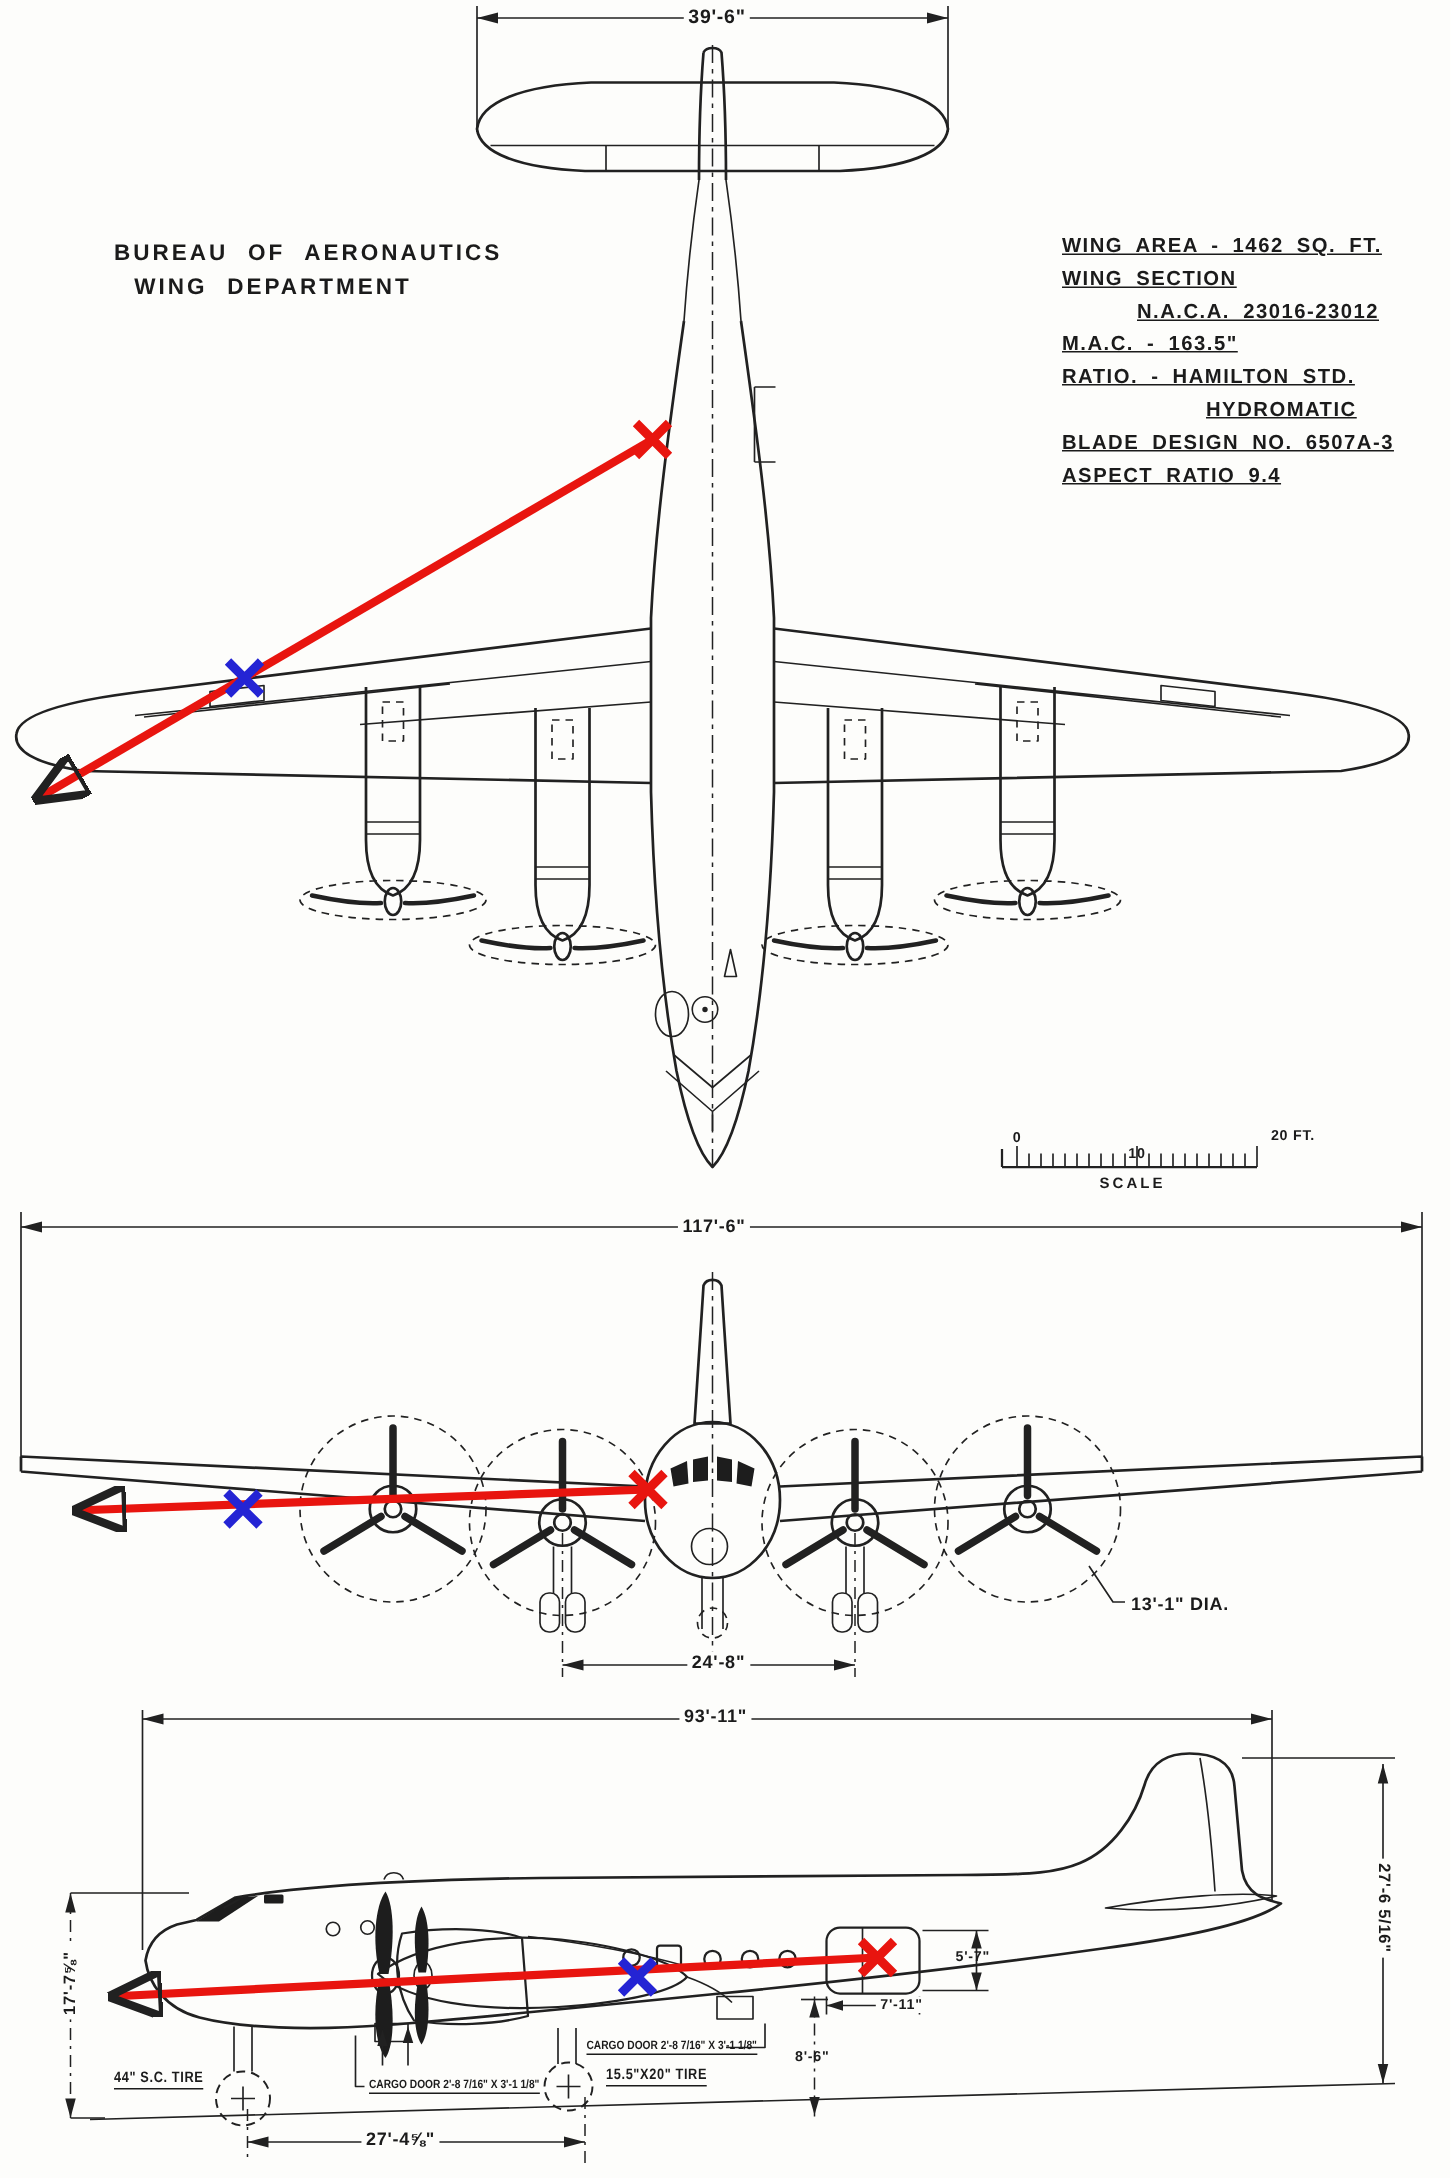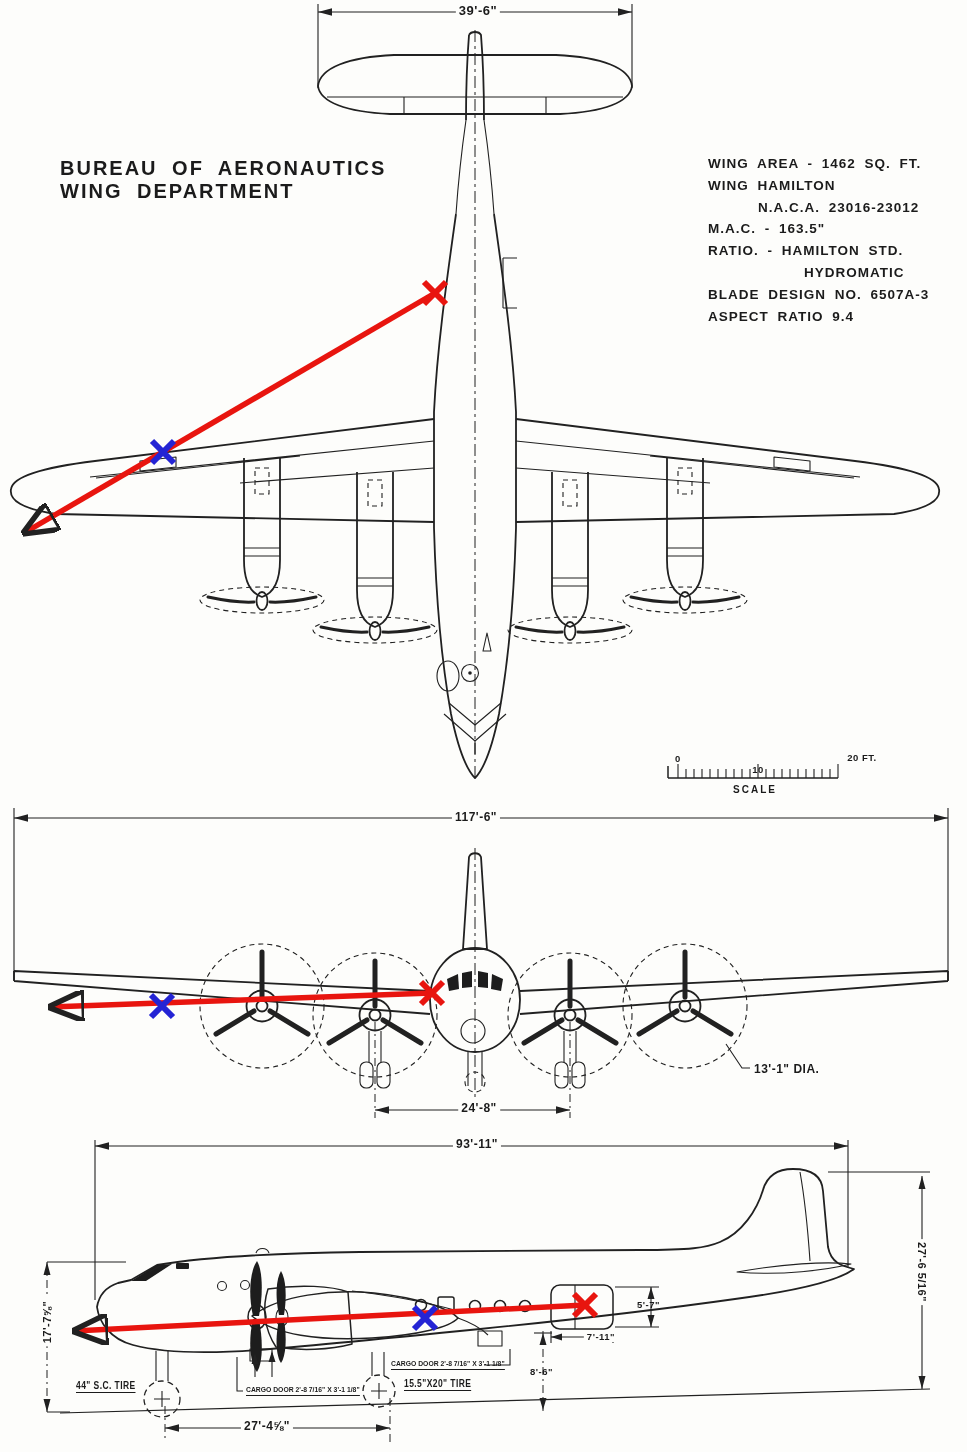--- a/index.html
+++ b/index.html
@@ -22,21 +22,21 @@
   .rx{stroke:#e8150f;stroke-width:6;}
   .bx{stroke:#2424d4;stroke-width:6;}
   .t{position:absolute;font-weight:bold;color:#1b1b1b;white-space:nowrap;letter-spacing:.5px;}
   .ctr{transform:translateX(-50%);}
   .bg{background:#fdfdfb;padding:0 3px;}
   .u{border-bottom:1.6px solid #1b1b1b;padding-bottom:1px;}
   .sq{transform:scaleX(.85);transform-origin:left top;}
   .f13{font-size:13px}.f12{font-size:12px}.f11{font-size:11px}.f10{font-size:10px}
   .f9{font-size:9.5px}.f8{font-size:8px;letter-spacing:0;}
   .titleblock{line-height:23px;letter-spacing:2px;word-spacing:7px;text-align:center;width:212px;}
-  .specs{line-height:21.8px;letter-spacing:1px;word-spacing:4px;font-size:13.5px;}
+  .specs{line-height:21.8px;letter-spacing:1px;word-spacing:4px;font-size:13.5px;text-decoration:underline;}
   .rotl{transform:translate(-50%,-50%) rotate(-90deg);}
   .rotr{transform:translate(-50%,-50%) rotate(90deg);}
 </style>
 </head>
 <body>
 
 <div class="canvas">
 
 <svg width="967" height="1452" viewBox="0 0 967 1452">
   <defs>
@@ -271,28 +271,28 @@
     <path class="rx" d="M421 982 L443 1004 M443 982 L421 1004"></path>
     <path class="bx" d="M151 995 L173 1017 M173 995 L151 1017"></path>
     <line class="rl" x1="585" y1="1305" x2="74" y2="1331" marker-end="url(#ra)"></line>
     <path class="rx" d="M574 1294 L596 1316 M596 1294 L574 1316"></path>
     <path class="bx" d="M414 1307 L436 1329 M436 1307 L414 1329"></path>
   </g>
 </svg>
 
 <div class="t f13 ctr bg" style="left:478px;top:3px;">39'-6"</div>
 
-<div class="t titleblock" style="left:60px;top:157px;font-size:20px;">
+<div class="t titleblock" style="left:76px;top:157px;font-size:15px;">
   <div>BUREAU OF AERONAUTICS</div>
   <div>WING DEPARTMENT</div>
 </div>
 
 <div class="t specs" style="left:708px;top:153px;">
   <div>WING AREA - 1462 SQ. FT.</div>
-  <div>WING HAMILTON</div>
+  <div>WING SECTION</div>
   <div style="margin-left:50px">N.A.C.A. 23016-23012</div>
   <div>M.A.C. - 163.5"</div>
   <div>RATIO. - HAMILTON STD.</div>
   <div style="margin-left:96px">HYDROMATIC</div>
   <div>BLADE DESIGN NO. 6507A-3</div>
   <div>ASPECT RATIO 9.4</div>
 </div>
 
 <div class="t f9 ctr" style="left:678px;top:753px;">0</div>
 <div class="t f9 ctr" style="left:758px;top:764px;">10</div>

